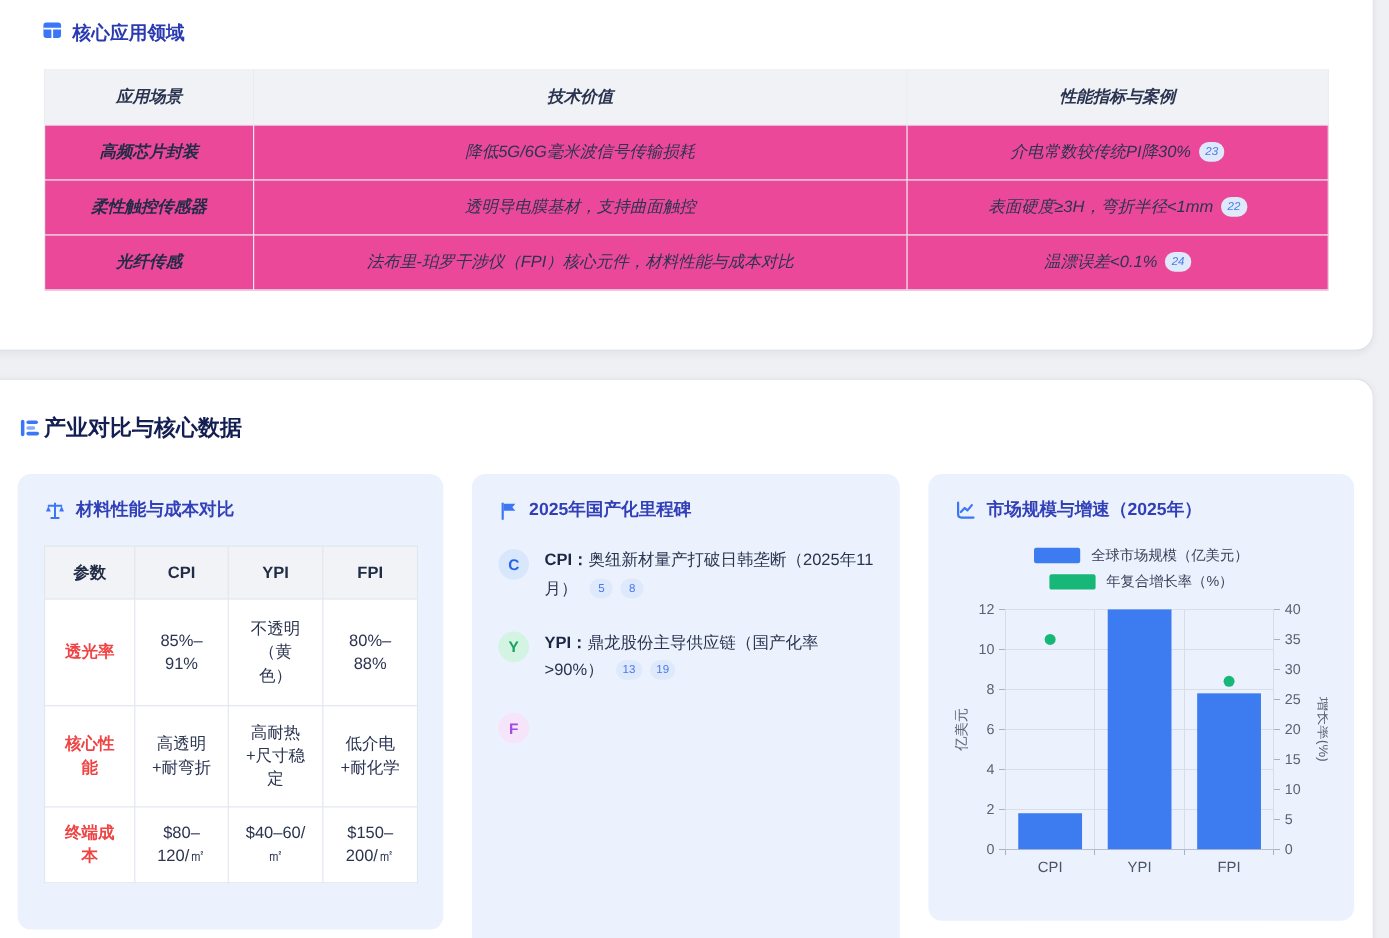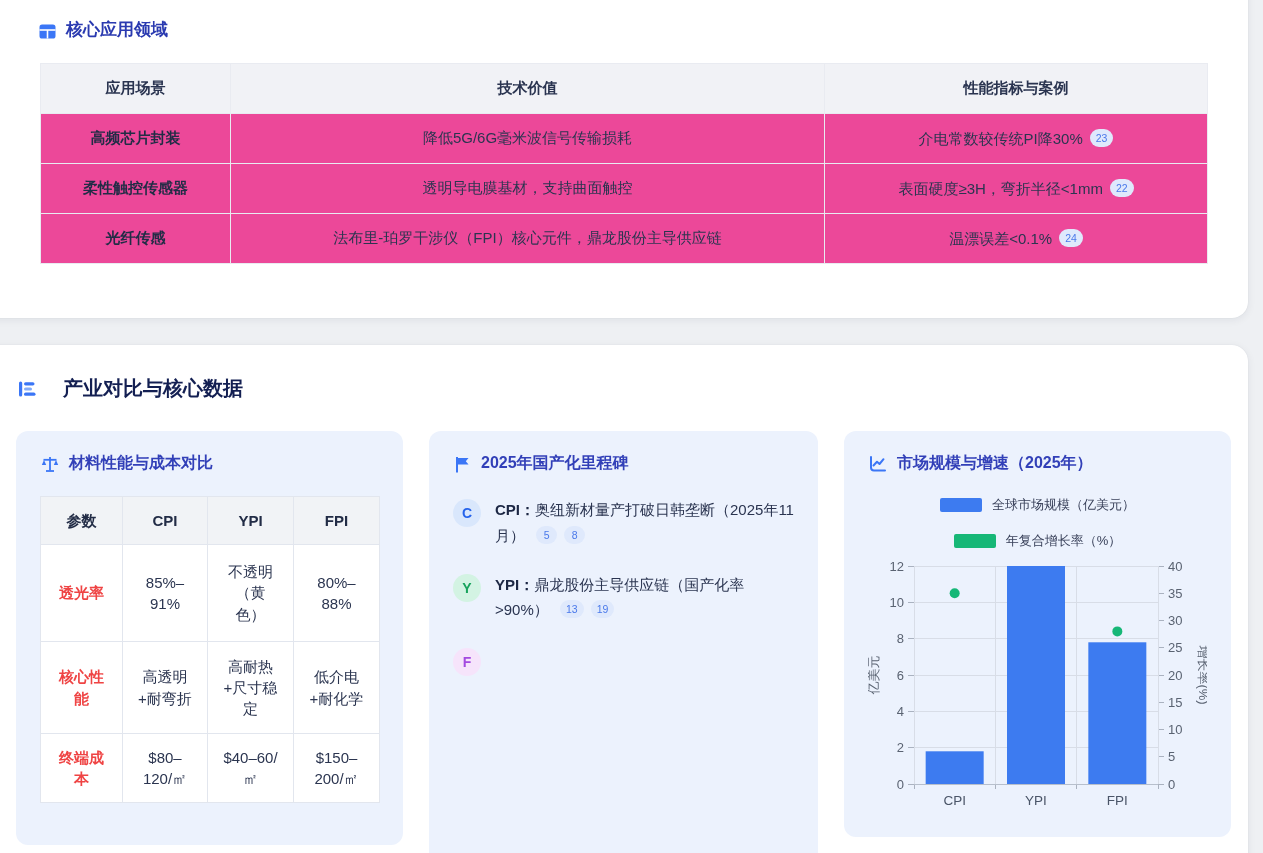--- a/index.html
+++ b/index.html
@@ -10,30 +10,30 @@
     font-family:"Liberation Sans","DejaVu Sans",sans-serif;
     color:#28324e;
   }
   .card-main {
     position:absolute; background:#ffffff; border-radius:16px;
     box-shadow:0 2px 8px rgba(20,30,60,0.07), 0 0 1px rgba(20,30,60,0.12);
   }
   #top-card  { left:-24px; top:-24px;  width:1272px; height:342px; }
   #bottom-card{ left:-24px; top:345px; width:1272px; height:560px; }
 
-  .sec1-title { position:absolute; left:62px; top:42px; display:flex; align-items:flex-end; gap:9px;
+  .sec1-title { position:absolute; left:62px; top:42px; display:flex; align-items:flex-start; gap:9px;
                 font-size:17px; font-weight:700; color:#2a3ab0; }
-  .sec2-title { position:absolute; left:40px; top:30px; display:flex; align-items:center; gap:25px;
+  .sec2-title { position:absolute; left:40px; top:30px; display:flex; align-items:center; gap:2px;
                 font-size:20px; font-weight:800; color:#131f52; }
   .title-icon { display:inline-flex; flex:0 0 auto; }
 
   
   #app-table { position:absolute; left:64px; top:87px; width:1167px;
                border-collapse:collapse; table-layout:fixed; font-size:15px; }
-  #app-table th, #app-table td { border:1px solid #e9ebf1; text-align:center; vertical-align:middle; }
+  #app-table th, #app-table td { border:1px solid #e9ebf1; text-align:center; vertical-align:middle;font-style:italic; }
   #app-table th { height:50px; background:#f1f2f6; font-weight:700; color:#2a3450; }
   #app-table td { height:50px; background:#ec4899; color:#2b3550; }
   #app-table td.c1 { font-weight:700; color:#222c46; }
   .pill { display:inline-block; min-width:21px; padding:0 6px; height:18px; line-height:18px;
           border-radius:9px; background:#dfe9fc; color:#4a79ea; font-size:10.5px; margin-left:7px;
           vertical-align:2px; text-align:center; }
 
   
   .mini-row { position:absolute; left:40px; top:86px; display:flex; gap:26px; }
   .mini-card { background:#ecf2fd; border-radius:12px; padding:22px 24px; }
@@ -53,21 +53,21 @@
   #cmp-table tr.r1 { height:97px; } #cmp-table tr.r2 { height:92px; } #cmp-table tr.r3 { height:69px; }
 
   
   .ms-item { display:flex; align-items:flex-start; gap:14px; margin-top:23px; }
   .ms-badge { flex:0 0 auto; width:28px; height:28px; border-radius:50%; display:flex;
               align-items:center; justify-content:center; font-weight:700; font-size:14px; margin-top:2px; }
   .ms-text { font-size:15px; line-height:1.72; color:#2a3450; }
   .ms-text b { color:#1c2744; }
 
   
-  .legend { margin-top:24px; display:flex; flex-direction:column; align-items:center; gap:22px; }
+  .legend { margin-top:24px; display:flex; flex-direction:column; align-items:center; gap:10px; }
   .legend-row { display:flex; align-items:center; gap:10px; height:14px; }
   .swatch { width:42px; height:14px; border-radius:2px; display:inline-block; }
   .legend-label { font-size:13px; color:#39415a; }
   .chart-box { margin-top:8px; position:relative; }
   #chart-svg text { font-family:"Liberation Sans","DejaVu Sans",sans-serif; }
 </style>
 </head>
 <body>
 
 <div id="top-card" class="card-main">
@@ -105,21 +105,21 @@
       </tr>
       <tr>
         <td class="c1">柔性触控传感器</td>
         <td>透明导电膜基材，支持曲面触控</td>
         <td>
           <span>表面硬度≥3H，弯折半径&lt;1mm</span><span class="pill">22</span>
         </td>
       </tr>
       <tr>
         <td class="c1">光纤传感</td>
-        <td>法布里-珀罗干涉仪（FPI）核心元件，鼎龙股份主导供应链</td>
+        <td>法布里-珀罗干涉仪（FPI）核心元件，材料性能与成本对比</td>
         <td>
           <span>温漂误差&lt;0.1%</span><span class="pill">24</span>
         </td>
       </tr>
     </tbody>
   </table>
 </div>
 
 <div id="bottom-card" class="card-main">
   <div class="sec2-title">

